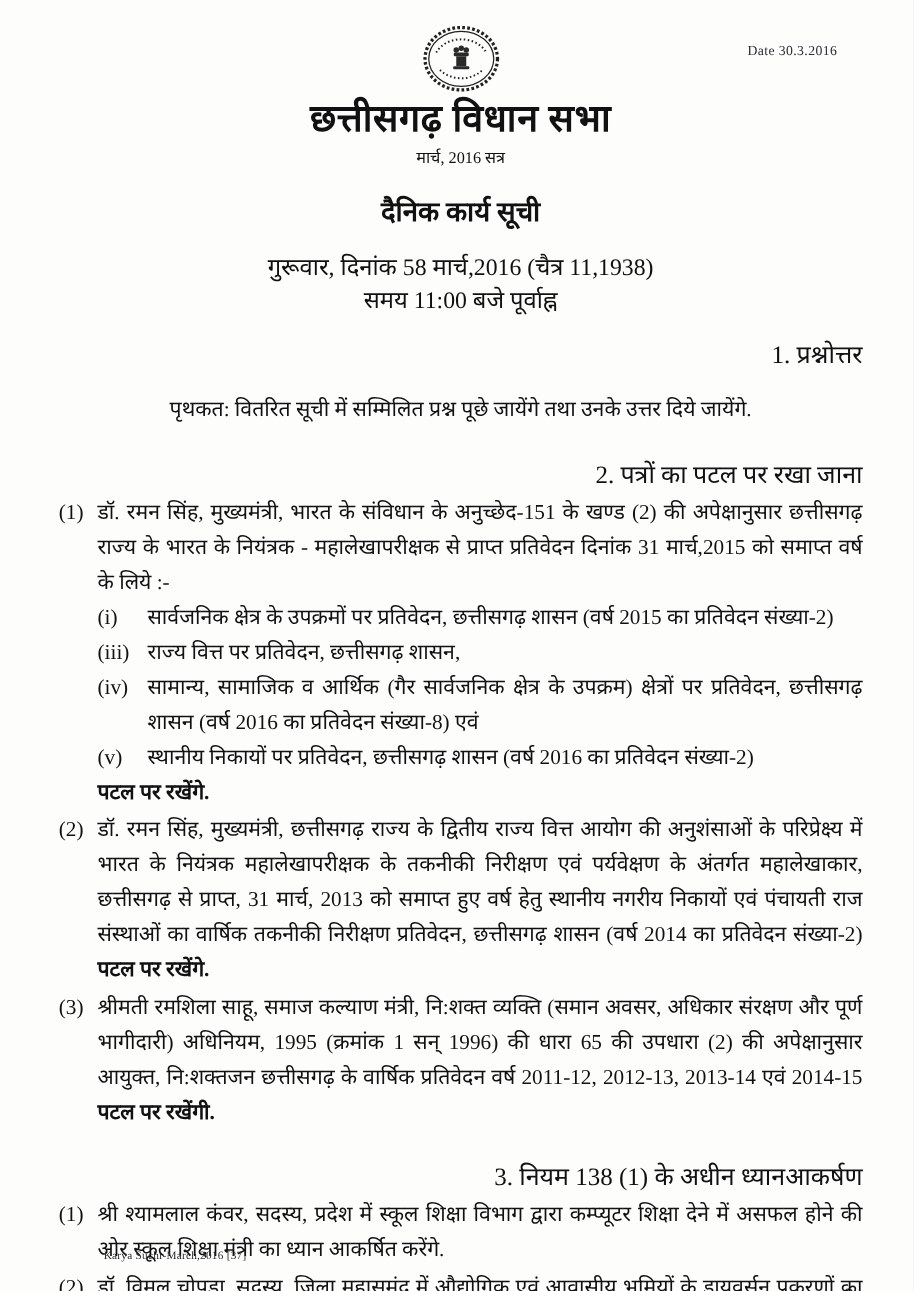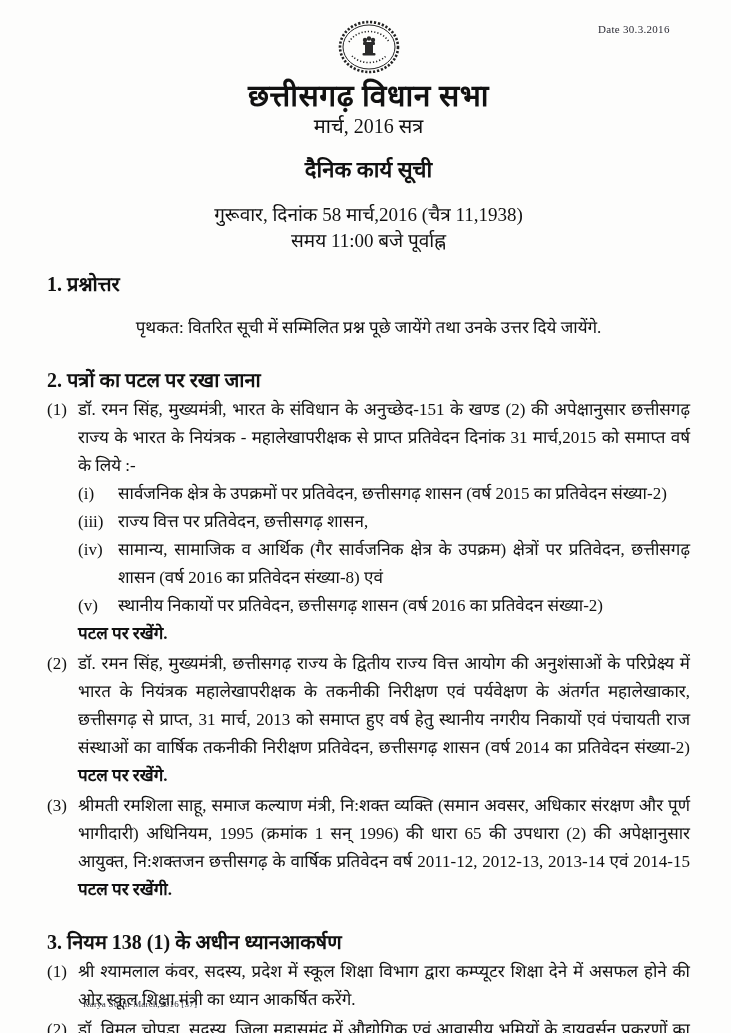--- a/index.html
+++ b/index.html
@@ -7,34 +7,34 @@
     position:relative;
     width:731px;height:1033px;
     margin:0 auto;
     background:#fdfdfc;
     color:#111;
     font-family:"Liberation Serif","DejaVu Serif",serif;
     overflow:hidden;
     box-sizing:border-box;
   }
   .date-label{
-    position:absolute;top:23px;left:598px;
+    position:absolute;top:35px;left:598px;
     font-size:11px;color:#2b2b35;letter-spacing:.3px;
   }
   .content{position:absolute;left:47px;right:41px;top:0;}
   .emblem-wrap{width:64px;height:54px;margin:20px auto 0;display:block;text-align:center;}
   .main-title{
     text-align:center;font-size:30px;font-weight:bold;
     line-height:36px;margin:4px 0 0;letter-spacing:.5px;
   }
-  .session-line{text-align:center;font-size:20px;line-height:24px;}
+  .session-line{text-align:center;font-size:13px;line-height:24px;}
   .doc-title{text-align:center;font-size:22px;font-weight:bold;line-height:28px;margin:18px;}
   .date-line,.time-line{text-align:center;font-size:19px;line-height:26px;}
   h3.section-heading{
-    text-align:left;font-size:20px;font-weight:bold;
+    text-align:right;font-size:20px;font-weight:normal;
     line-height:28px;margin:16px 0 2px;
   }
   h3.sp{margin-top:24px;}
   .intro{text-align:center;font-size:17px;line-height:26px;margin:16px;}
   .body-text{font-size:17px;line-height:28px;}
   .item{display:flex;margin:0 0 2px;}
   .item .num{flex:none;width:31px;}
   .item .ibody{flex:1;}
   .item p{margin:0;text-align:justify;}
   .sub{display:flex;}

